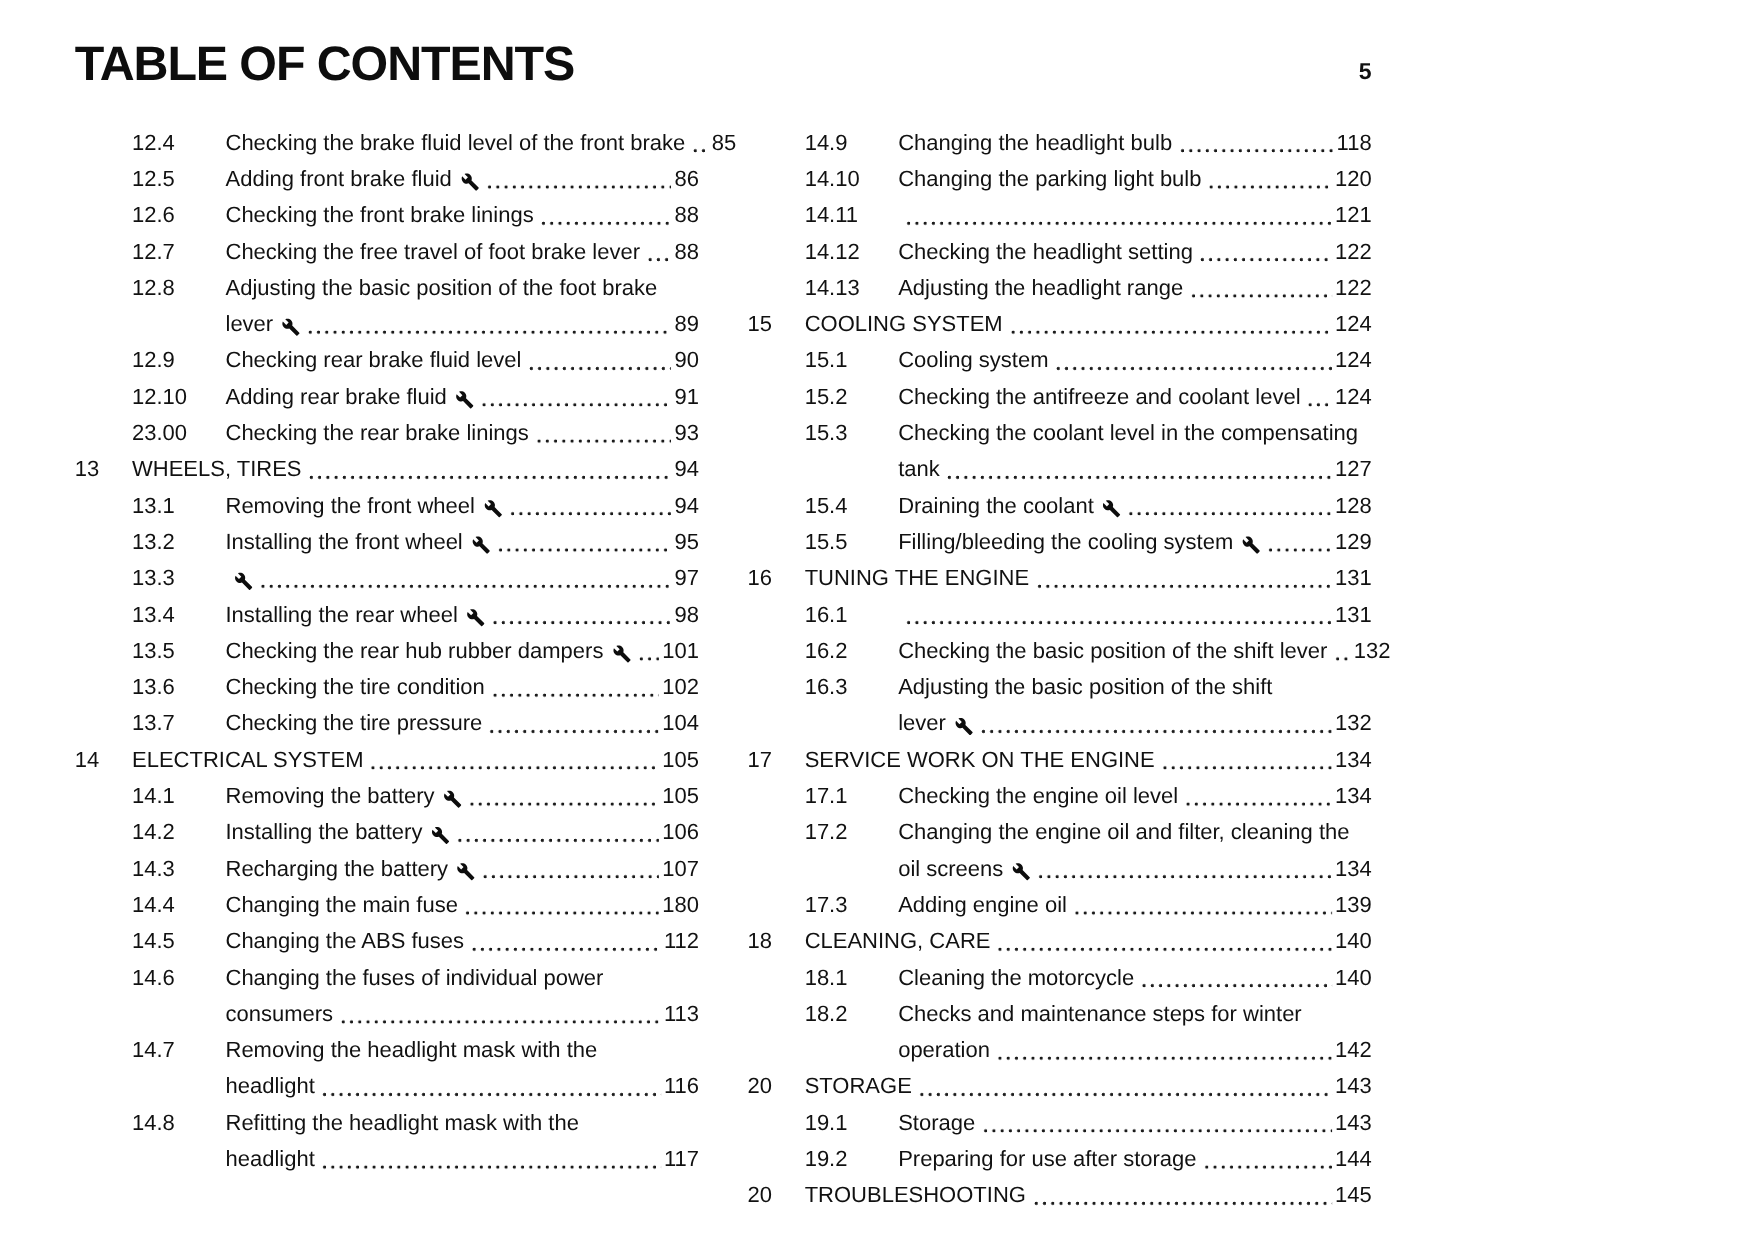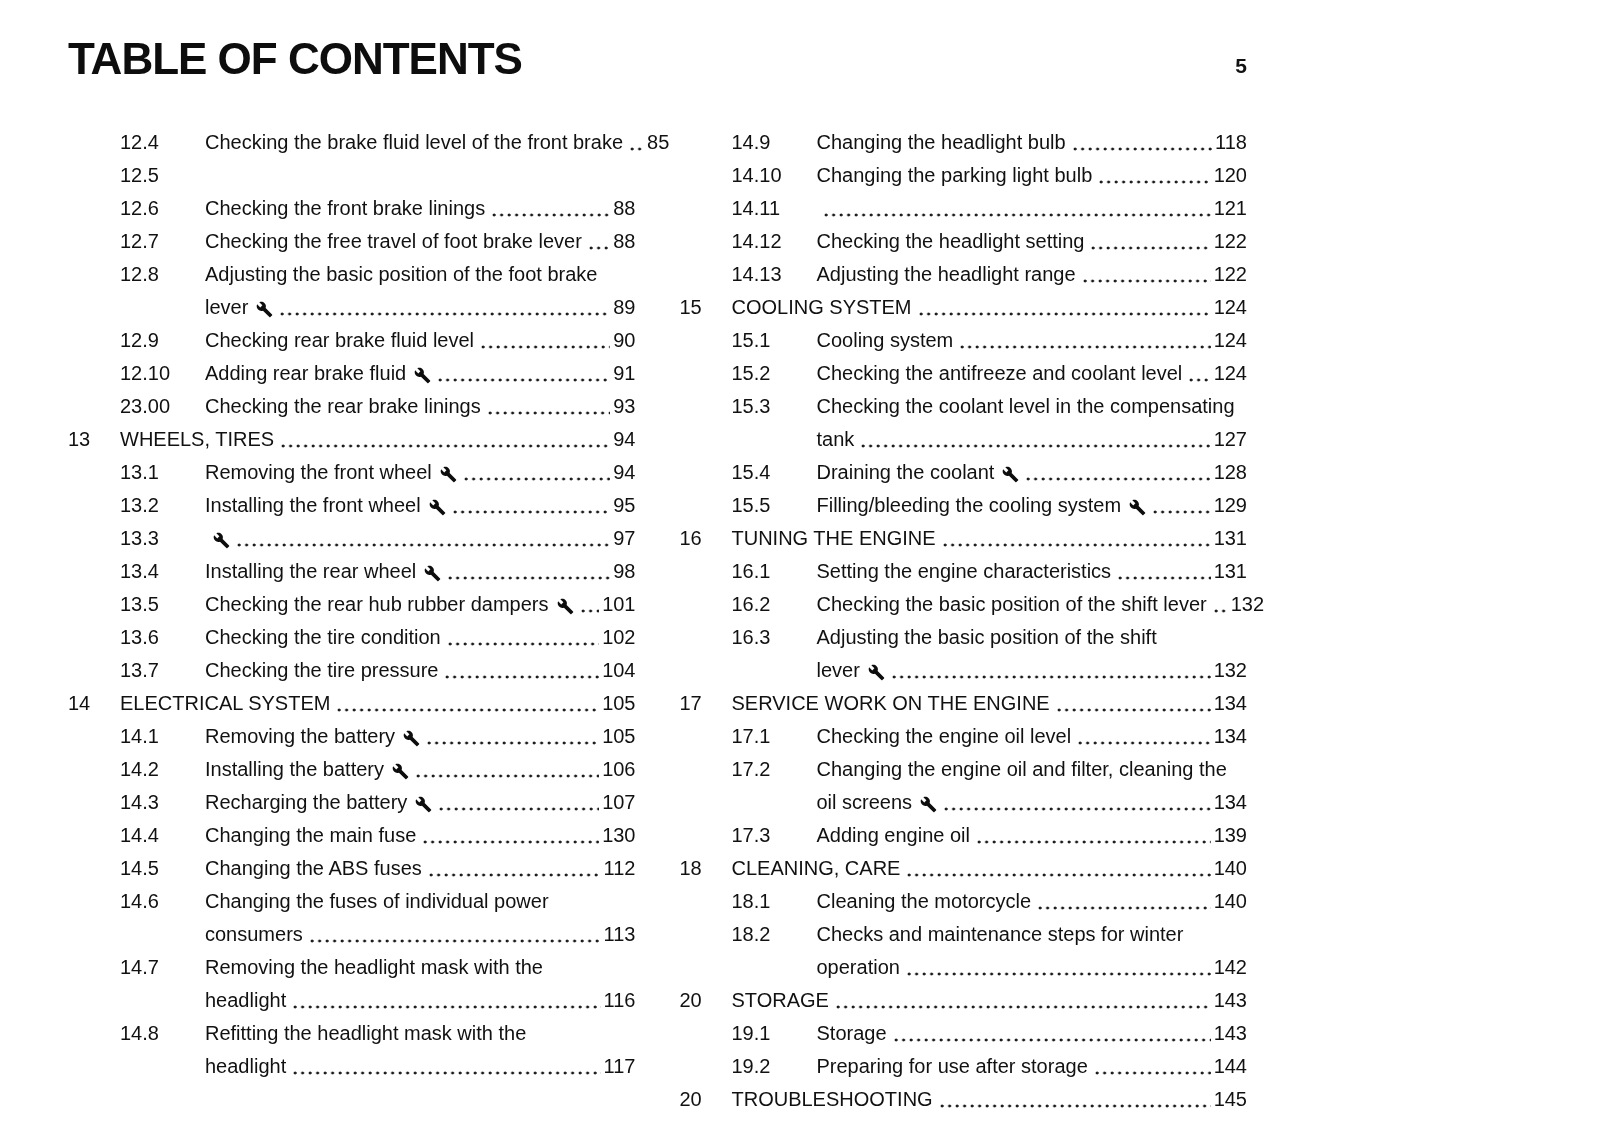--- a/index.html
+++ b/index.html
@@ -11,21 +11,21 @@
   }
   .page { width: 1347px; height: 1132px; padding: 34px 100px 0 68px; background: #ffffff; }
 
   .header { display: flex; justify-content: space-between; align-items: flex-start; }
   .title {
     font-size: 44px; font-weight: 900; letter-spacing: -1px;
     color: #0d0d0d;
   }
   .pagenum { font-size: 21px; font-weight: bold; margin-top: 20px; }
 
-  .toc { display: flex; gap: 44px; margin-top: 42px; justify-content: space-between; }
+  .toc { display: flex; gap: 44px; margin-top: 30px; justify-content: space-between; }
   .col { flex: 1 1 0; min-width: 0; }
 
   .entry { display: flex; font-size: 20px; line-height: 33px; }
   .entry .num { flex: 0 0 52px; }
   .entry.sub { margin-left: 52px; }
   .entry.sub .num { flex: 0 0 85px; }
 
   .body { flex: 1 1 auto; min-width: 0; }
   .pre-line { white-space: nowrap; }
   .last-line { display: flex; align-items: baseline; }
@@ -58,20 +58,32 @@
       <div class="last-line">
         <span class="t">Checking the brake fluid level of the front brake</span>
 
         <span class="leader"></span>
         <span class="pg">85</span>
       </div>
     </div>
   </div>
         <div class="entry sub">
     <span class="num">12.5</span>
+    <div class="body">
+      <div class="last-line">
+        <span class="t">Adding front brake fluid</span>
+        <span class="wrench">
+          <svg viewBox="0 0 24 24" width="17" height="17" aria-hidden="true">
+            <path d="M22.7 19l-9.1-9.1c.9-2.3.4-5-1.5-6.9-2-2-5-2.4-7.4-1.3L9 6 6 9 1.6 4.7C.4 7.1.9 10.1 2.9 12.1c1.9 1.9 4.6 2.4 6.9 1.5l9.1 9.1c.4.4 1 .4 1.4 0l2.3-2.3c.5-.4.5-1.1.1-1.4z"></path>
+          </svg>
+        </span>
+        <span class="leader"></span>
+        <span class="pg">86</span>
+      </div>
+    </div>
   </div>
         <div class="entry sub">
     <span class="num">12.6</span>
     <div class="body">
       <div class="last-line">
         <span class="t">Checking the front brake linings</span>
 
         <span class="leader"></span>
         <span class="pg">88</span>
       </div>
@@ -304,21 +316,21 @@
       </div>
     </div>
   </div>
         <div class="entry sub">
     <span class="num">14.4</span>
     <div class="body">
       <div class="last-line">
         <span class="t">Changing the main fuse</span>
 
         <span class="leader"></span>
-        <span class="pg">130</span>
+        <span class="pg">180</span>
       </div>
     </div>
   </div>
         <div class="entry sub">
     <span class="num">14.5</span>
     <div class="body">
       <div class="last-line">
         <span class="t">Changing the ABS fuses</span>
 
         <span class="leader"></span>
@@ -501,21 +513,20 @@
 
         <span class="leader"></span>
         <span class="pg">131</span>
       </div>
     </div>
   </div>
         <div class="entry sub">
     <span class="num">16.1</span>
     <div class="body">
       <div class="last-line">
-        <span class="t">Setting the engine characteristics</span>
 
         <span class="leader"></span>
         <span class="pg">131</span>
       </div>
     </div>
   </div>
         <div class="entry sub">
     <span class="num">16.2</span>
     <div class="body">
       <div class="last-line">

